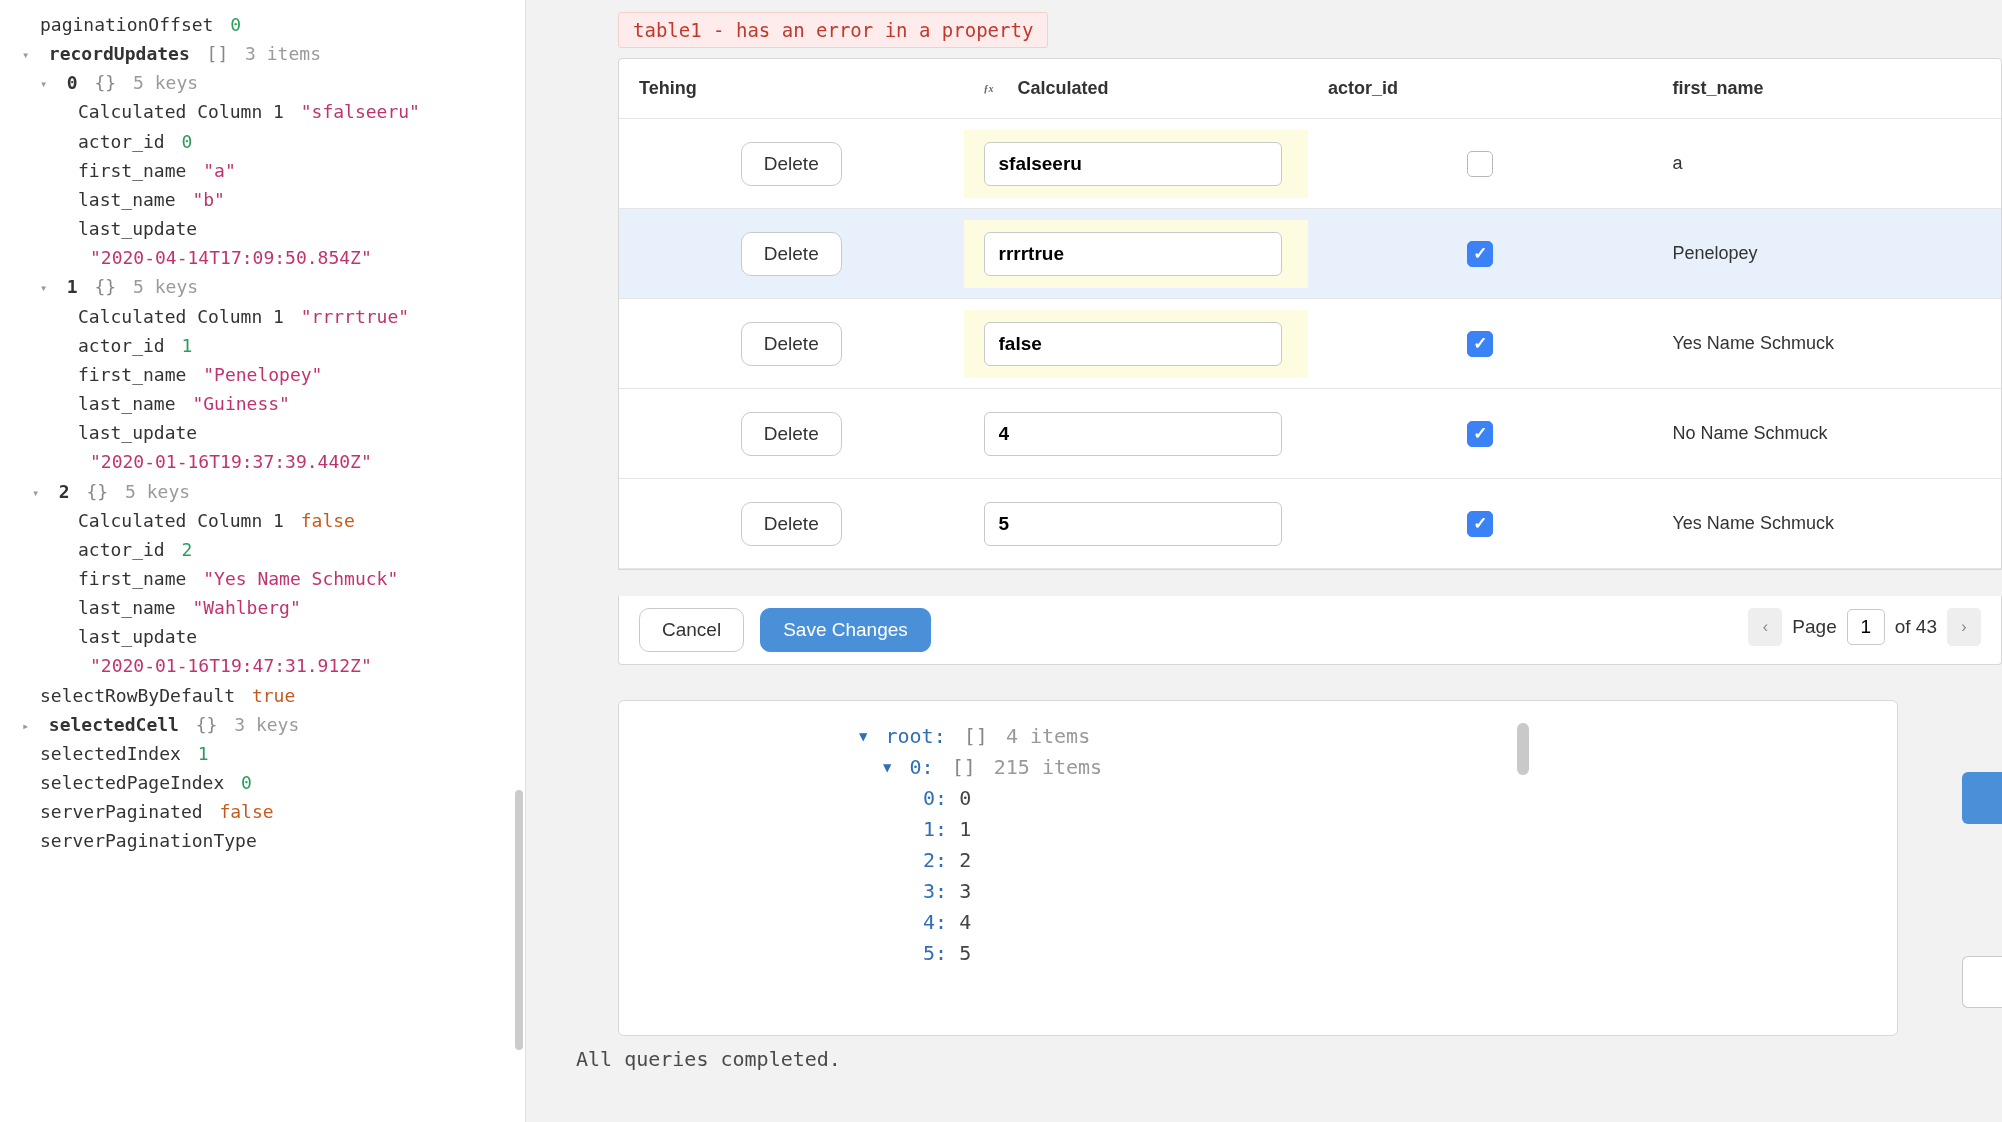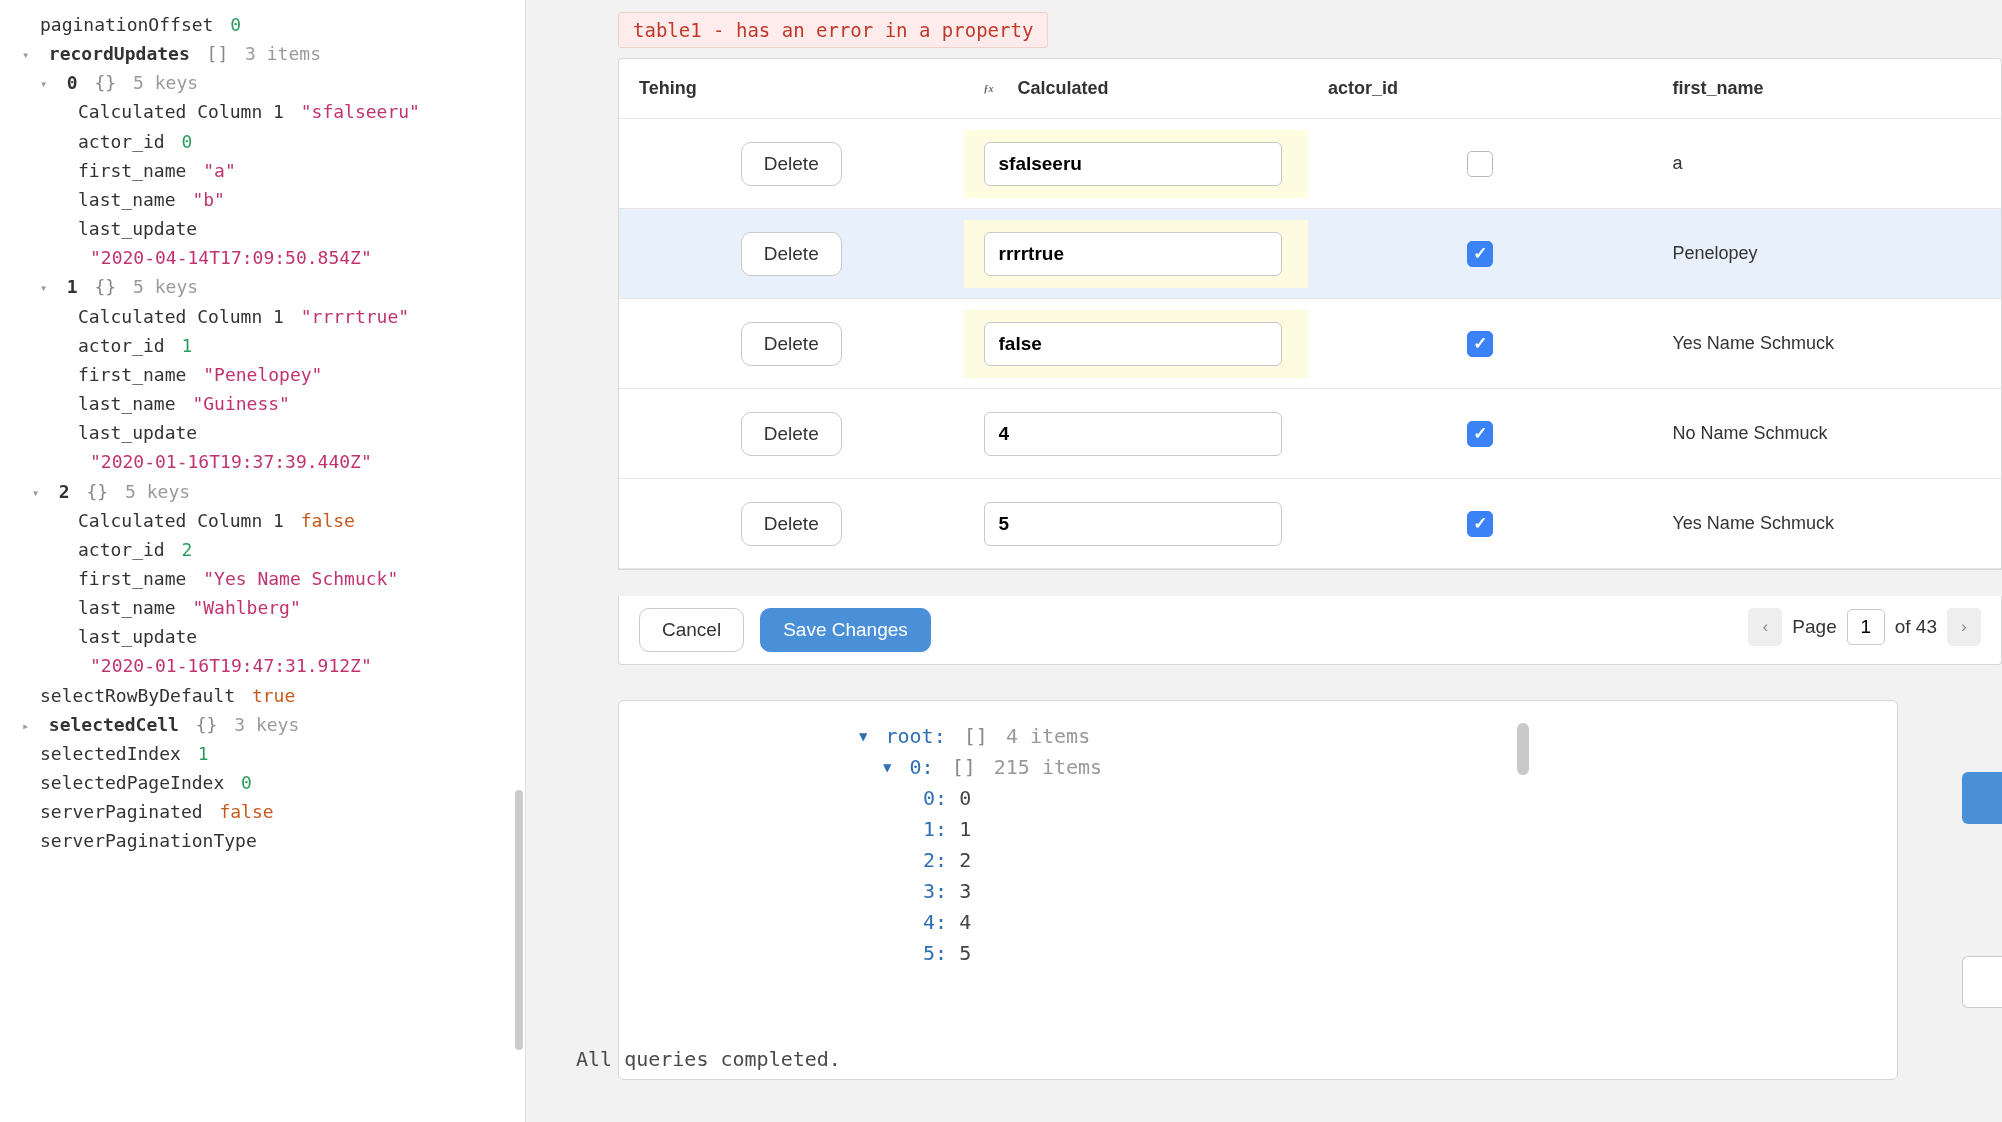--- a/index.html
+++ b/index.html
@@ -182,21 +182,21 @@
   width: 38px; text-align: center;
   padding: 6px 4px;
   border: 1px solid #c9c9c9; border-radius: 5px;
   font-size: 19px;
 }
 
 
 .json-panel {
   position: absolute;
   left: 92px; top: 700px;
-  width: 1280px; height: 380px;
+  width: 1280px; height: 336px;
   background: #fff;
   border: 1px solid #d7d7d7;
   border-radius: 6px;
 }
 .json-inner {
   position: absolute;
   left: 240px; top: 20px;
   width: 760px; height: 330px;
   font-family: "SF Mono", Monaco, Consolas, monospace;
   font-size: 20px;

